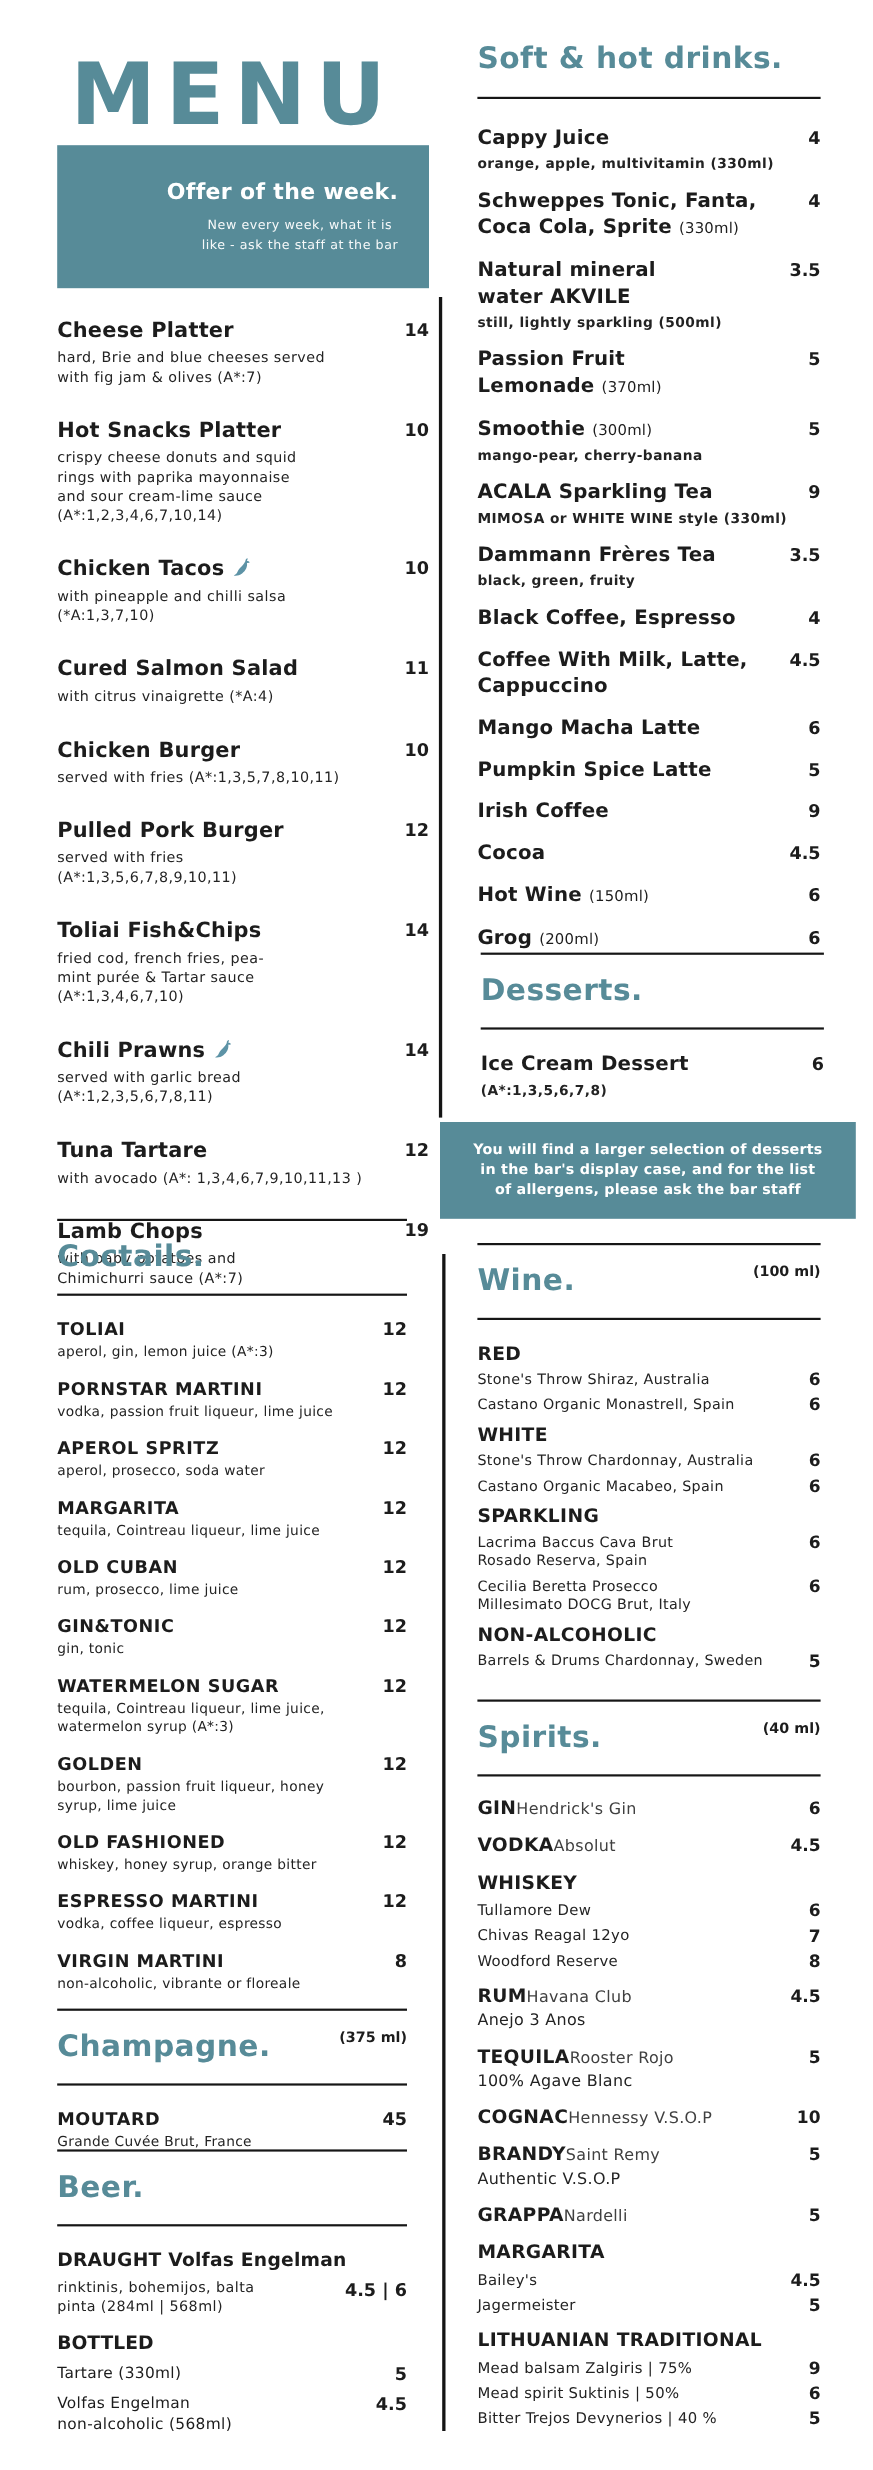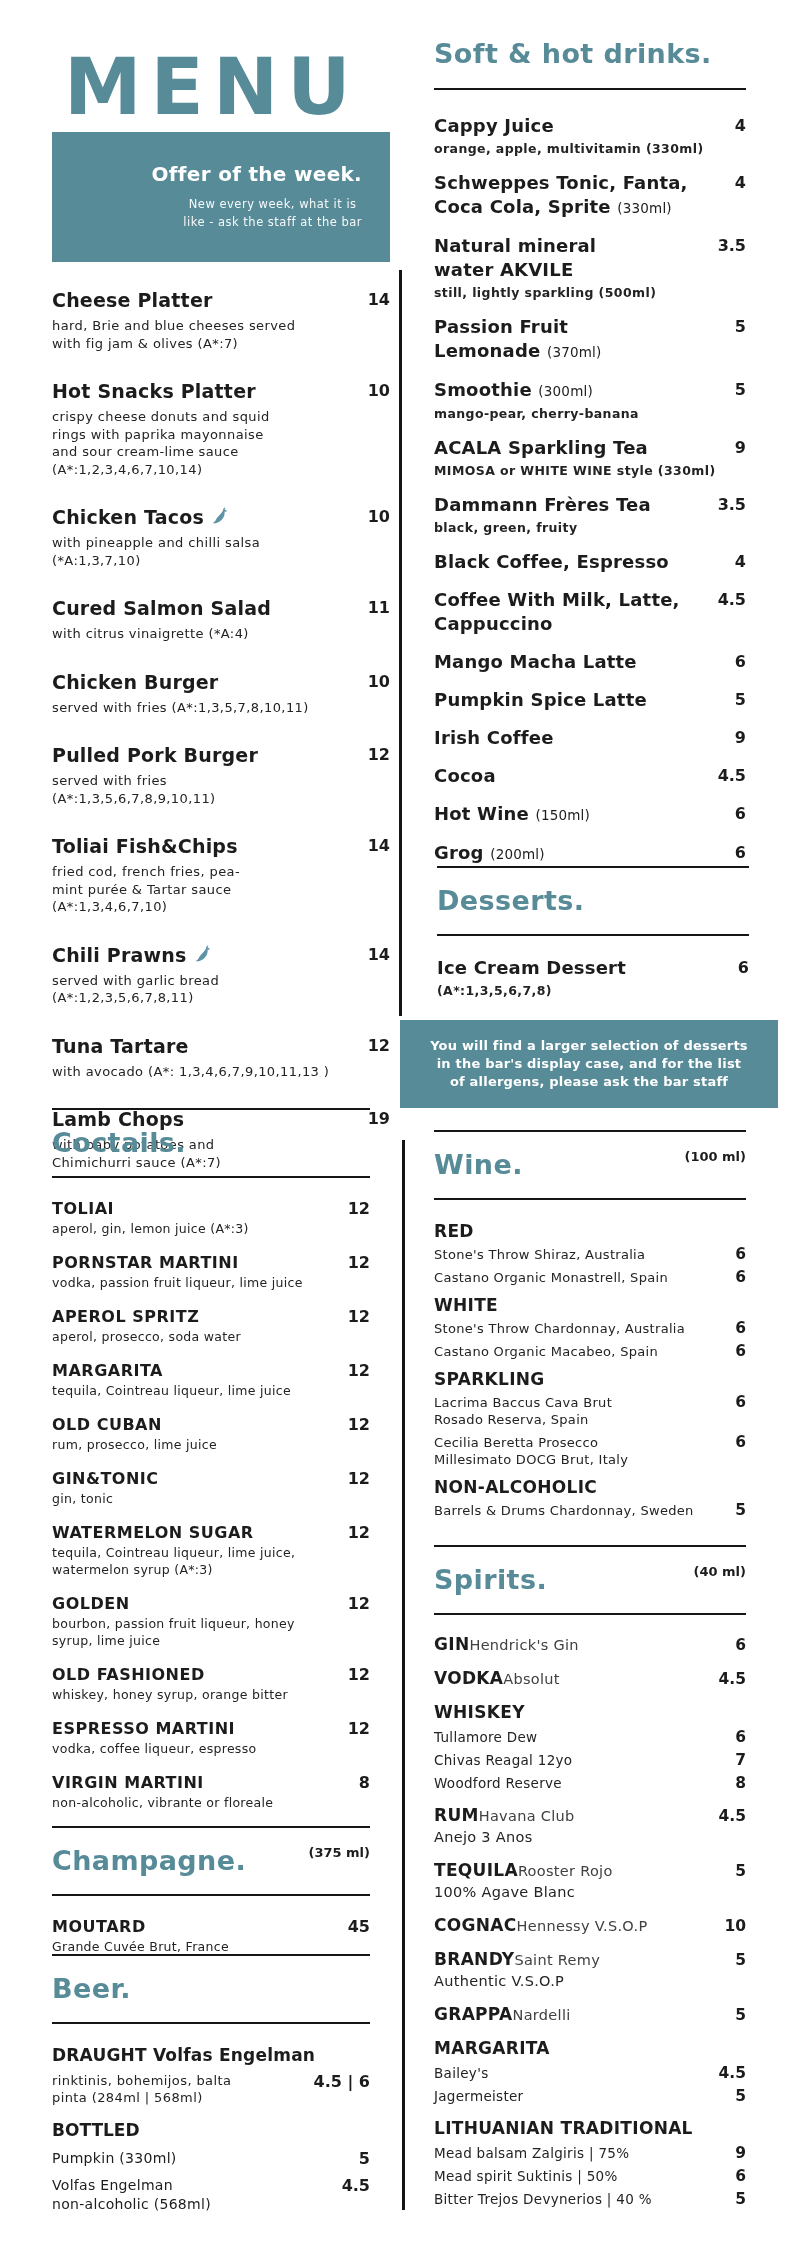--- a/index.html
+++ b/index.html
@@ -316,21 +316,21 @@
   </header>
   <h3 class="b-label">DRAUGHT Volfas Engelman</h3>
   <div class="draught-row">
     <p class="b-desc">rinktinis, bohemijos, balta
 pinta (284ml | 568ml)</p>
     <span class="beer-bold-price">4.5 | 6</span>
   </div>
   <h3 class="bottled-label">BOTTLED</h3>
   <div>
       <div class="b-item">
-        <span class="b-name">Pumpkin (330ml)</span>
+        <span class="b-name">Tartare (330ml)</span>
         <span class="price">5</span>
       </div>
       <div class="b-item">
         <span class="b-name">Volfas Engelman
 non-alcoholic (568ml)</span>
         <span class="price">4.5</span>
       </div>
     </div>
 </section>
 

